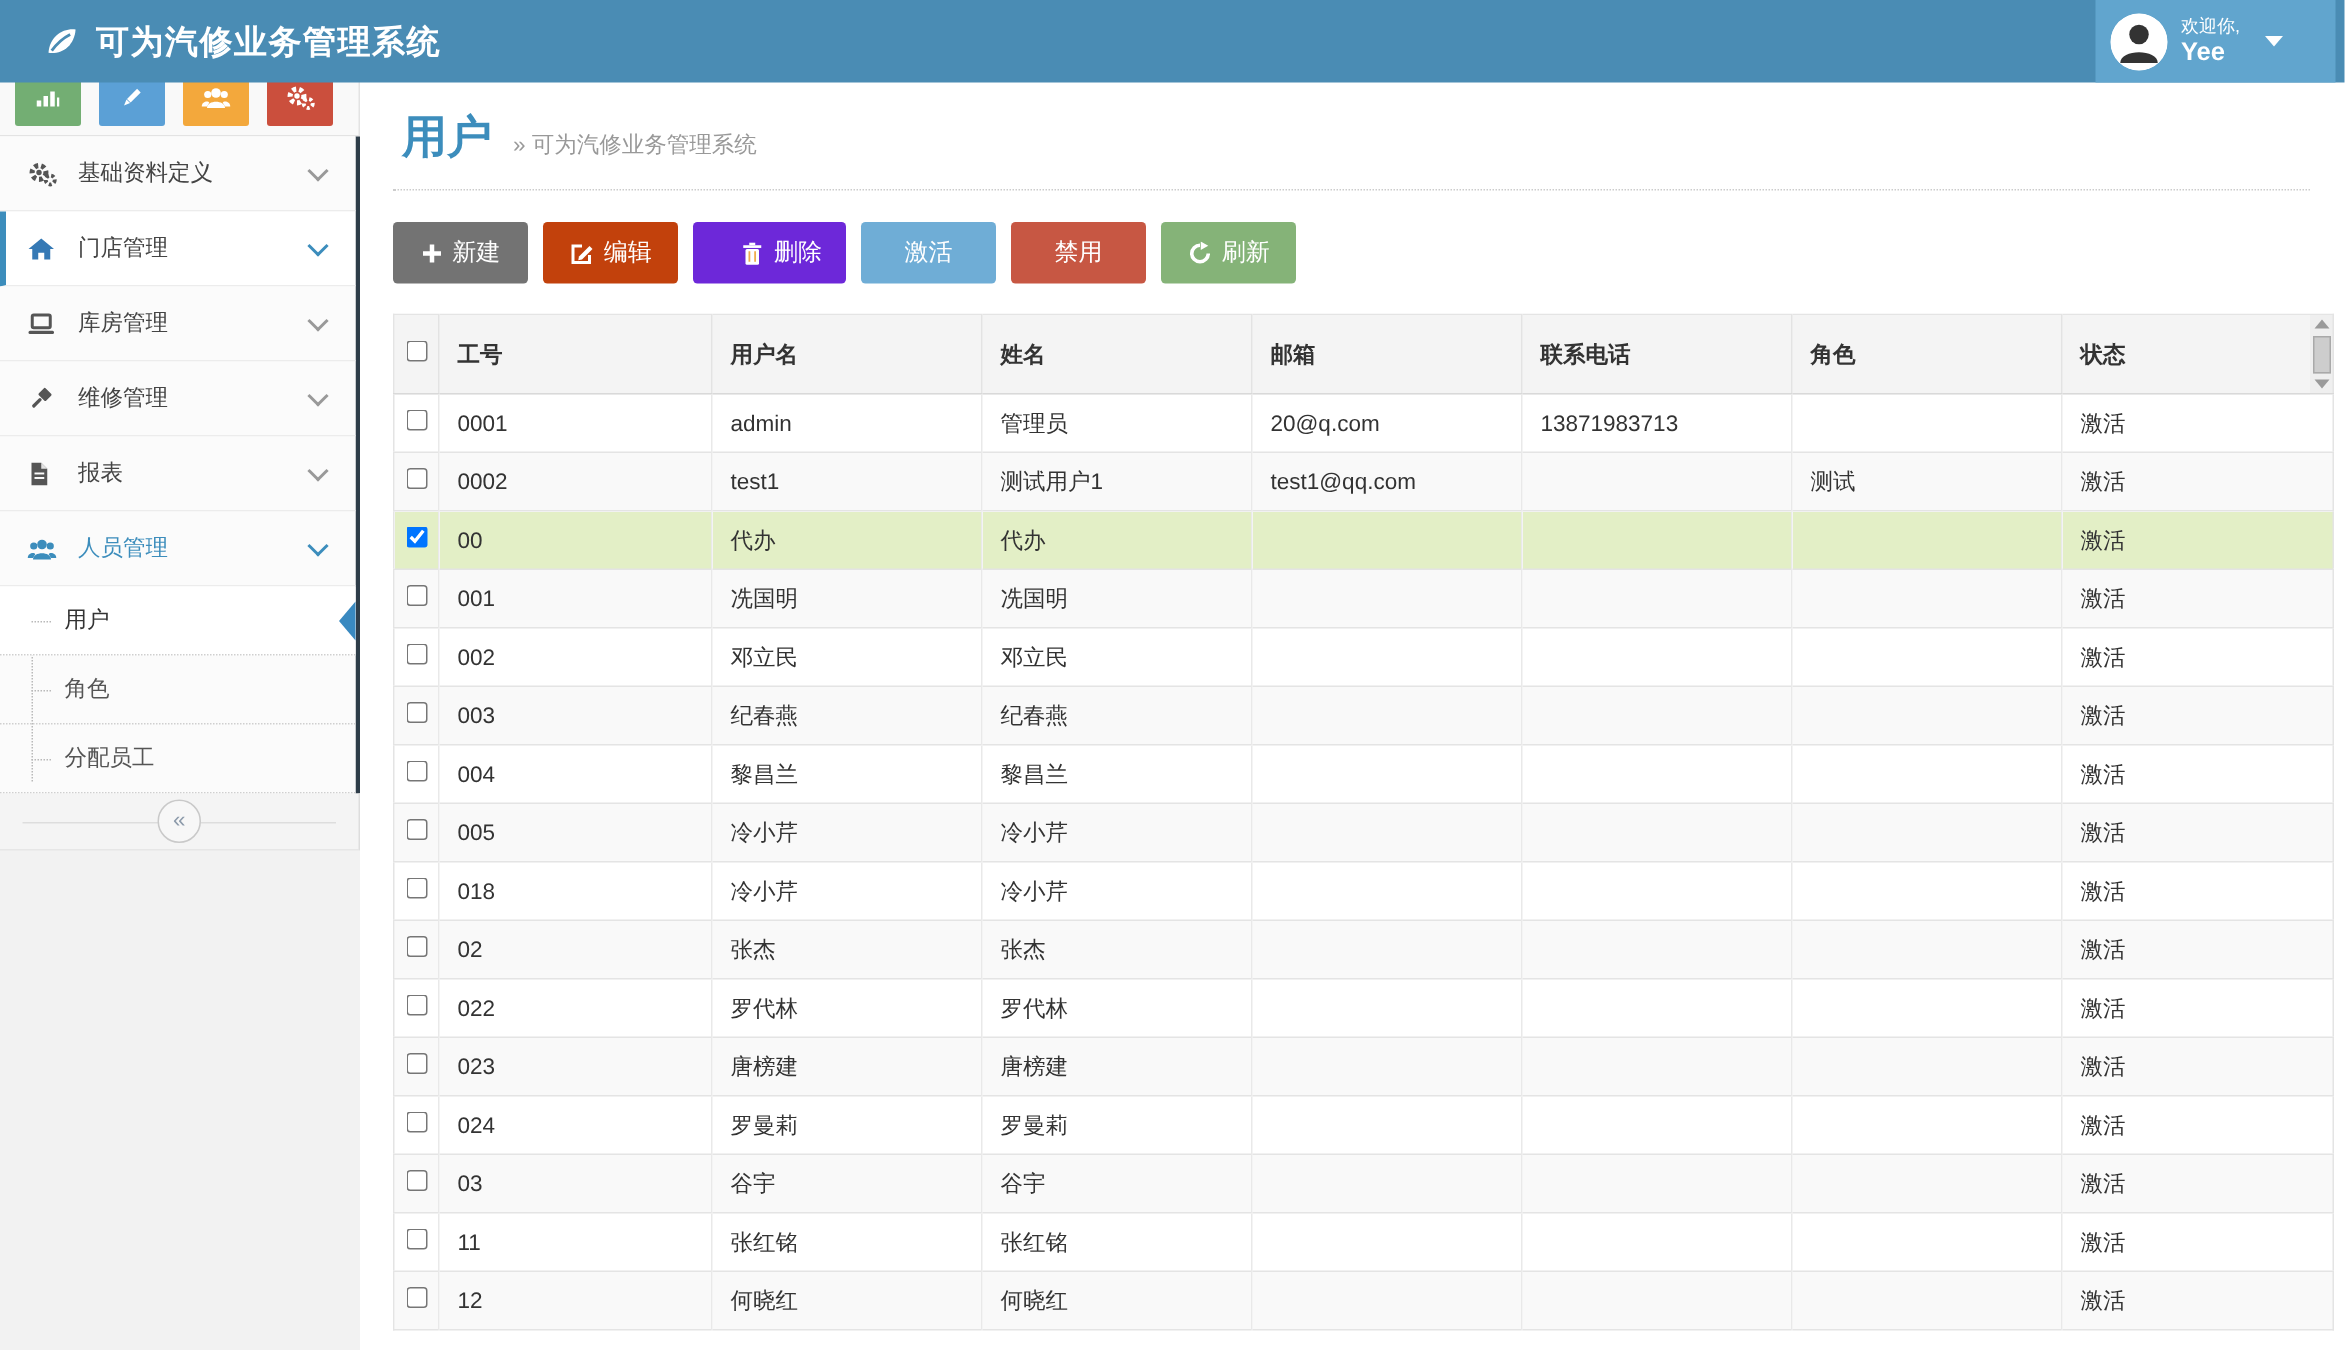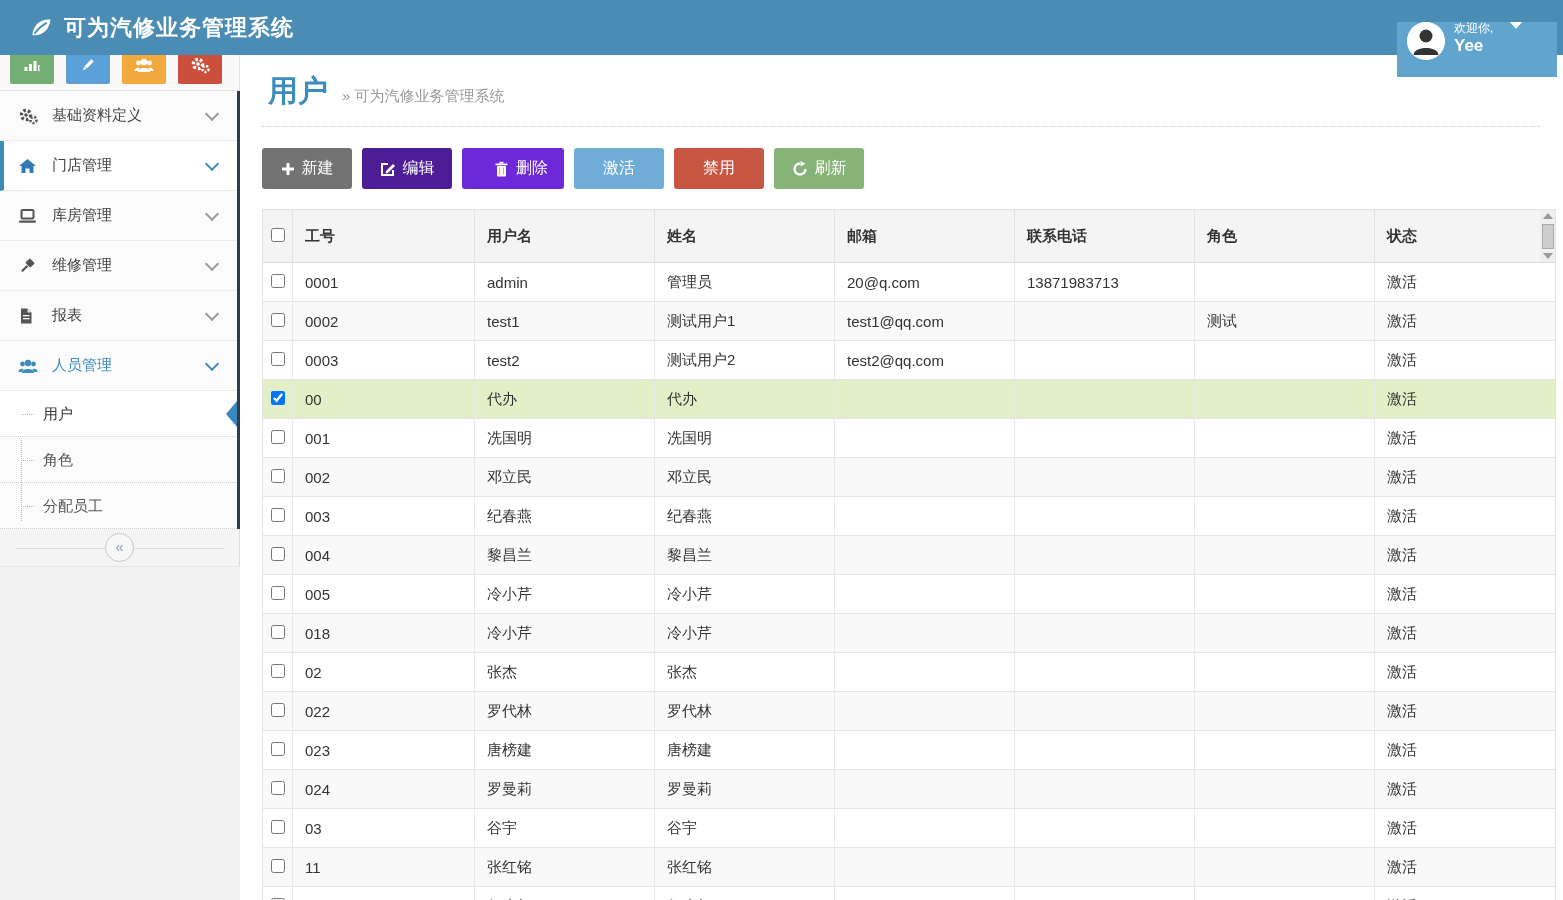--- a/index.html
+++ b/index.html
@@ -2,21 +2,21 @@
 <html><head>
 <meta charset="utf-8">
 <style>
   html,body{margin:0;padding:0;width:1563px;height:900px;overflow:hidden;
     font-family:"Liberation Sans","DejaVu Sans",sans-serif;background:#fff;}
   
   .topbar{position:absolute;left:0;top:0;width:1563px;height:55px;background:#4a8cb4;z-index:10;}
   .brand{display:flex;align-items:center;gap:10px;padding-left:28px;height:55px;color:#fff;}
   .brand .title{font-size:22px;font-weight:bold;letter-spacing:1px;}
   .userbox{position:absolute;top:0;right:6px;width:160px;height:55px;background:#61a5ce;
-    display:flex;gap:9px;padding-left:10px;box-sizing:border-box;cursor:pointer;margin-top:22px;}
+    display:flex;align-items:center;gap:9px;padding-left:10px;box-sizing:border-box;cursor:pointer;}
   .avatar{width:38px;height:38px;border-radius:50%;background:#fff;overflow:hidden;flex:none;}
   .utext{color:#fff;line-height:1.15;}
   .utext .greet{font-size:12px;}
   .utext .uname{font-size:17px;font-weight:bold;}
   .caret{width:0;height:0;border-left:6px solid transparent;border-right:6px solid transparent;
     border-top:7px solid #fff;margin-left:8px;}
   
   .sidebar{position:absolute;left:0;top:39px;bottom:0;width:240px;background:#f2f2f2;box-sizing:border-box;}
   .quickrow{height:52px;background:#f9f9f9;border-bottom:1px solid #e3e3e3;border-right:1px solid #e3e3e3;
     display:flex;align-items:center;gap:12px;padding-left:10px;box-sizing:border-box;}
@@ -52,21 +52,21 @@
     border:1px solid #c9c9c9;color:#8d9bab;font-size:15px;line-height:25px;text-align:center;cursor:pointer;}
   
   .content{position:absolute;left:240px;top:55px;right:0;bottom:0;background:#fff;overflow:hidden;}
   .pagehead{padding:16px 0 0 28px;display:flex;align-items:baseline;gap:14px;}
   .pagehead h1{margin:0;font-size:30px;font-weight:bold;color:#3c8dbc;}
   .crumb{font-size:15px;color:#999;}
   .dotted{margin:14px 23px 0 22px;border-bottom:1px dotted #ccc;}
   .toolbar{display:flex;gap:10px;margin:21px 0 0 22px;}
   .tbtn{height:41px;min-width:90px;border:none;border-radius:3px;color:#fff;font-size:16px;
     font-family:inherit;display:flex;align-items:center;justify-content:center;gap:7px;cursor:pointer;padding:0 16px;box-sizing:border-box;}
-  .tbtn.purple{background:#737373;} .tbtn.blue{background:#4c1d95;} .tbtn.orange{background:#6d28d9;padding-left:32px;}
+  .tbtn.purple{background:#737373;} .tbtn.blue{background:#c2410c;} .tbtn.orange{background:#6d28d9;padding-left:32px;}
   .tbtn.lblue{background:#6fadd6;} .tbtn.red{background:#c75743;} .tbtn.green{background:#85b378;}
   
   .gridwrap{margin:20px 0 0 22px;height:694px;overflow:hidden;width:1295px;}
   table.grid{border-collapse:collapse;table-layout:fixed;width:1293px;font-size:15px;color:#333;
     border:1px solid #e4e4e4;}
   .grid th{background:#f4f4f4;height:52px;text-align:left;padding:0 0 0 12px;font-size:15px;color:#333;
     border-bottom:1px solid #d9d9d9;border-left:1px solid #e3e3e3;font-weight:bold;cursor:pointer;}
   .grid th:first-child{border-left:none;text-align:center;padding:0;}
   .grid td{height:38px;padding:0 0 0 12px;border-top:1px solid #e4e4e4;border-left:1px solid #e9e9e9;
     white-space:nowrap;overflow:hidden;}
@@ -353,31 +353,20 @@
             <td><input type="checkbox" style=""></td>
             <td>0002</td>
             <td>test1</td>
             <td>测试用户1</td>
             <td>test1@qq.com</td>
             <td></td>
             <td>测试</td>
             <td>激活</td>
             <td class="spacer"></td>
           </tr>
-          <tr>
-            <td><input type="checkbox" style=""></td>
-            <td>0003</td>
-            <td>test2</td>
-            <td>测试用户2</td>
-            <td>test2@qq.com</td>
-            <td></td>
-            <td></td>
-            <td>激活</td>
-            <td class="spacer"></td>
-          </tr>
           <tr class="sel">
             <td><input type="checkbox" checked="" style=""></td>
             <td>00</td>
             <td>代办</td>
             <td>代办</td>
             <td></td>
             <td></td>
             <td></td>
             <td>激活</td>
             <td class="spacer"></td>

